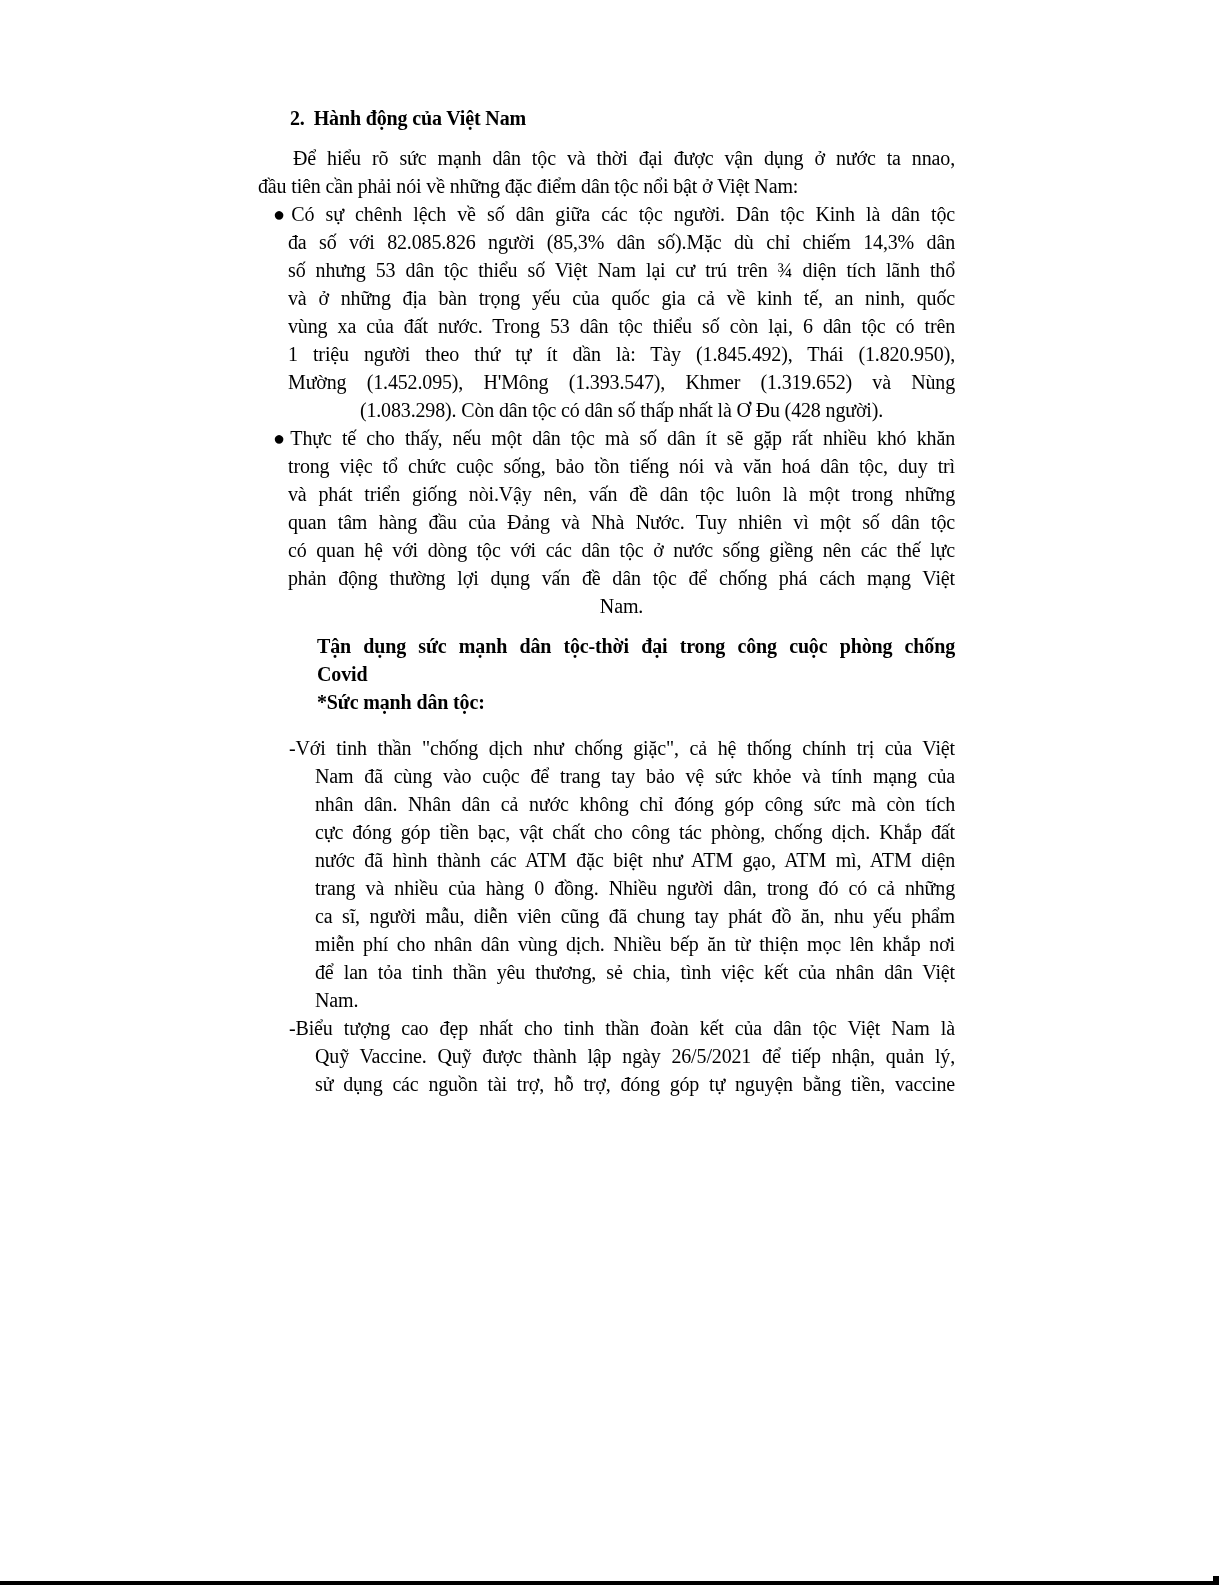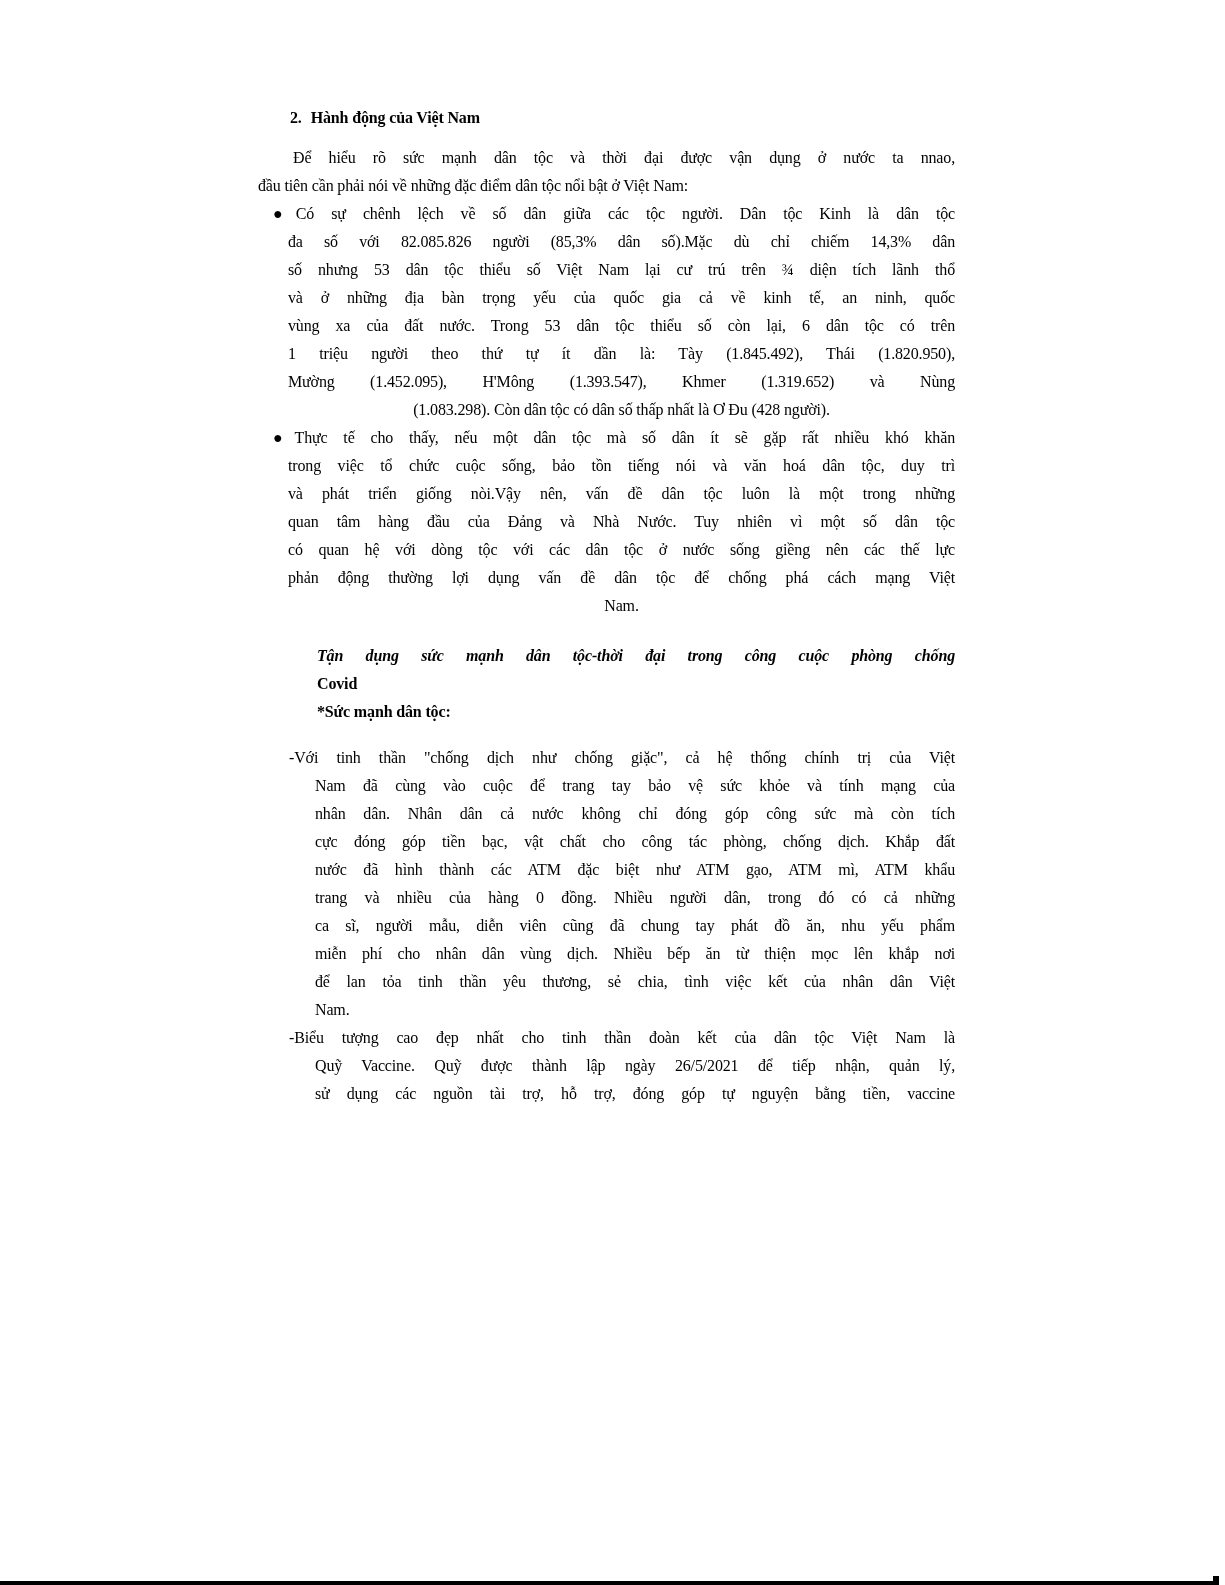--- a/index.html
+++ b/index.html
@@ -15,21 +15,21 @@
     font-family: "Liberation Serif", "DejaVu Serif", serif;
     color: #000000;
   }
   .doc {
     position: absolute;
     left: 258px;
     top: 104px;
     width: 697px;
   }
   .line {
-    font-size: 16px;
+    font-size: 20px;
     line-height: 28px;
     letter-spacing: -0.15px;
     white-space: normal;
   }
   
   .j {
     text-align: justify;
     text-align-last: justify;
   }
   .heading {
@@ -39,21 +39,21 @@
   }
   .heading .hnum { margin-right: 9px; }
   .i35 { margin-left: 35px; }   
   .b-first { margin-left: 15px; } 
   .b-wrap  { margin-left: 30px; text-align: center; } 
   .d-first { margin-left: 31px; } 
   .d-wrap  { margin-left: 57px; } 
   .h-ind   { margin-left: 59px; } 
   .covid { font-weight: bold; }
   .sub   { font-weight: bold; }
-  .gap-covid { margin-top: 22px; font-style: italic; }
+  .gap-covid { margin-top: 12px; }
   .gap-dash  { margin-top: 18px; }
   .bottom-bar {
     position: absolute;
     left: 0;
     top: 1581px;
     width: 1219px;
     height: 4px;
     background: #000000;
   }
   .bottom-tick {
@@ -95,21 +95,21 @@
   <div class="line b-wrap">Nam.</div>
 
   <div class="line j h-ind covid gap-covid">Tận dụng sức mạnh dân tộc-thời đại trong công cuộc phòng chống</div>
   <div class="line h-ind covid">Covid</div>
   <div class="line h-ind sub">*Sức mạnh dân tộc:</div>
 
   <div class="line j d-first gap-dash">-Với tinh thần "chống dịch như chống giặc", cả hệ thống chính trị của Việt</div>
   <div class="line j d-wrap">Nam đã cùng vào cuộc để trang tay bảo vệ sức khỏe và tính mạng của</div>
   <div class="line j d-wrap">nhân dân. Nhân dân cả nước không chỉ đóng góp công sức mà còn tích</div>
   <div class="line j d-wrap">cực đóng góp tiền bạc, vật chất cho công tác phòng, chống dịch. Khắp đất</div>
-  <div class="line j d-wrap">nước đã hình thành các ATM đặc biệt như ATM gạo, ATM mì, ATM khẩu</div>
+  <div class="line j d-wrap">nước đã hình thành các ATM đặc biệt như ATM gạo, ATM mì, ATM diện</div>
   <div class="line j d-wrap">trang và nhiều của hàng 0 đồng. Nhiều người dân, trong đó có cả những</div>
   <div class="line j d-wrap">ca sĩ, người mẫu, diễn viên cũng đã chung tay phát đồ ăn, nhu yếu phẩm</div>
   <div class="line j d-wrap">miễn phí cho nhân dân vùng dịch. Nhiều bếp ăn từ thiện mọc lên khắp nơi</div>
   <div class="line j d-wrap">để lan tỏa tinh thần yêu thương, sẻ chia, tình việc kết của nhân dân Việt</div>
   <div class="line d-wrap">Nam.</div>
 
   <div class="line j d-first">-Biểu tượng cao đẹp nhất cho tinh thần đoàn kết của dân tộc Việt Nam là</div>
   <div class="line j d-wrap">Quỹ Vaccine. Quỹ được thành lập ngày 26/5/2021 để tiếp nhận, quản lý,</div>
   <div class="line j d-wrap">sử dụng các nguồn tài trợ, hỗ trợ, đóng góp tự nguyện bằng tiền, vaccine</div>
 

